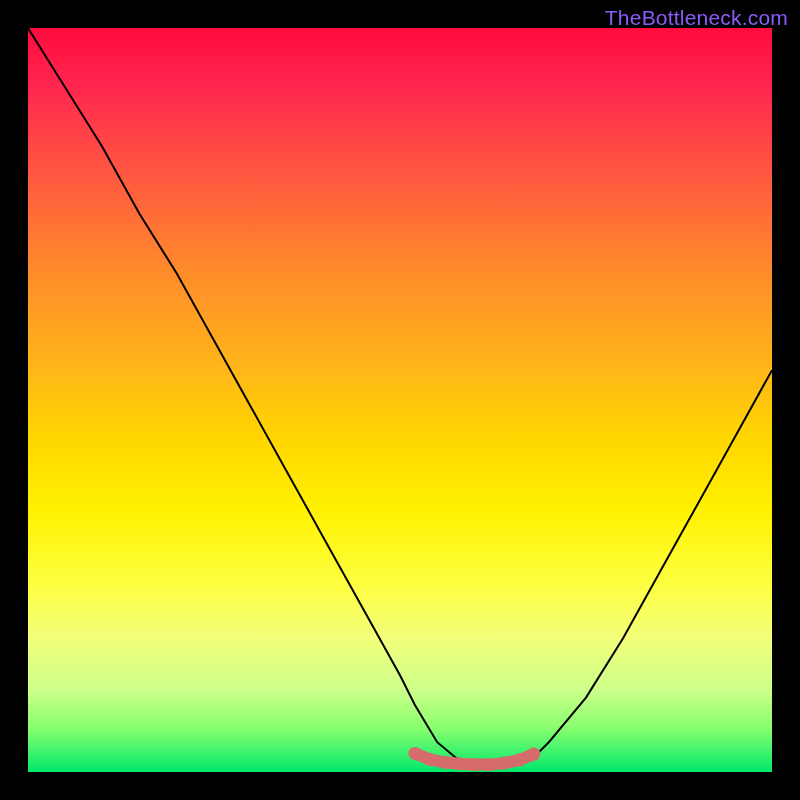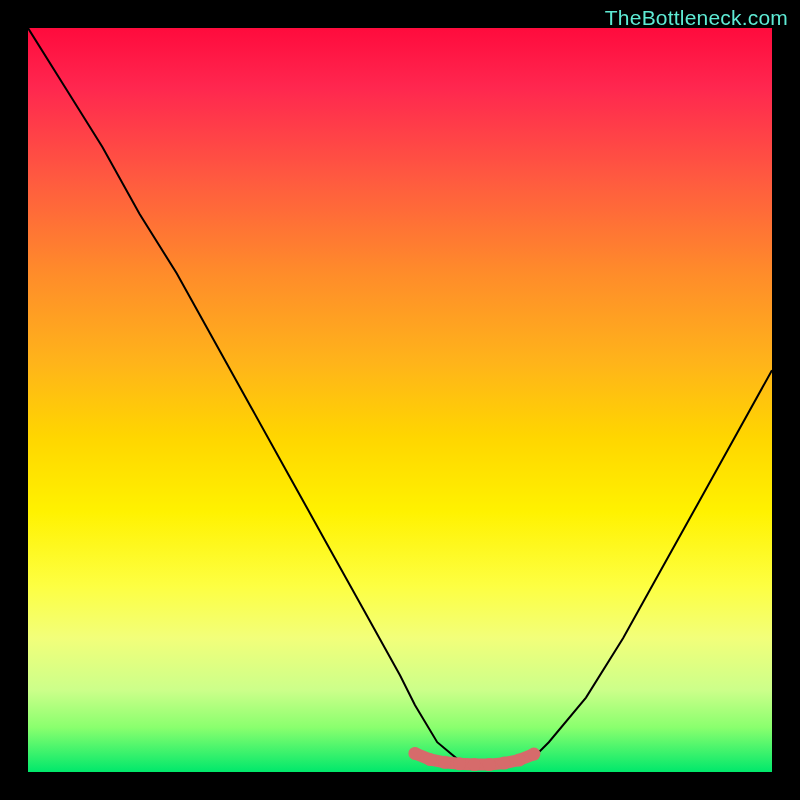--- a/index.html
+++ b/index.html
@@ -39,21 +39,21 @@
       #f2ff7a 82%,
       #ccff8a 89%,
       #8aff6e 94%,
       #00e86b 100%
     );
   }
   .watermark {
     position: absolute;
     top: 6px;
     right: 12px;
-    color: #5eead4;
+    color: #8b5cf6;
     font-size: 21px;
     letter-spacing: 0.2px;
     font-weight: 400;
   }
   svg.curve {
     position: absolute;
     inset: 0;
   }
 </style>
 </head>

